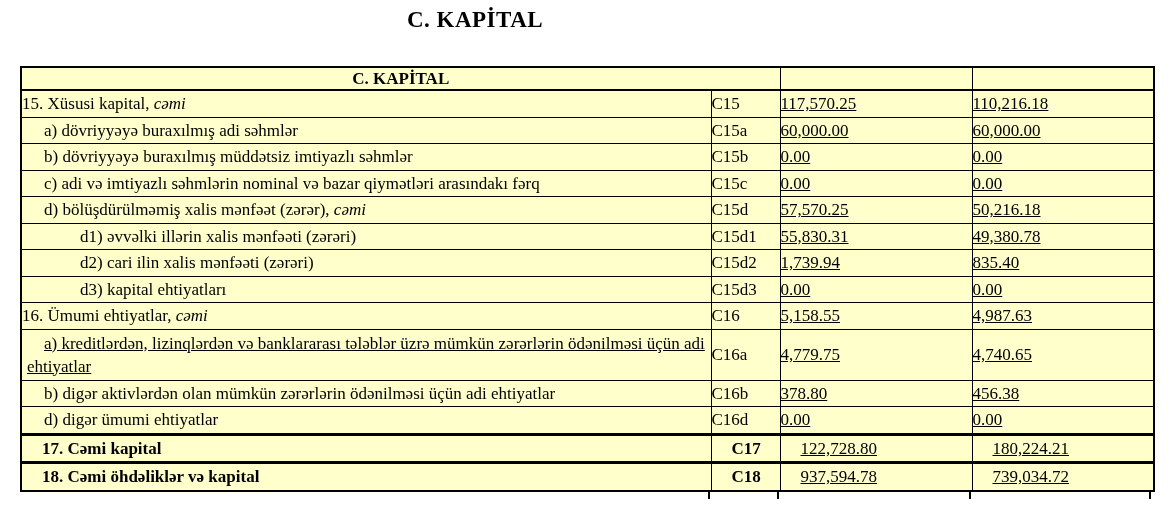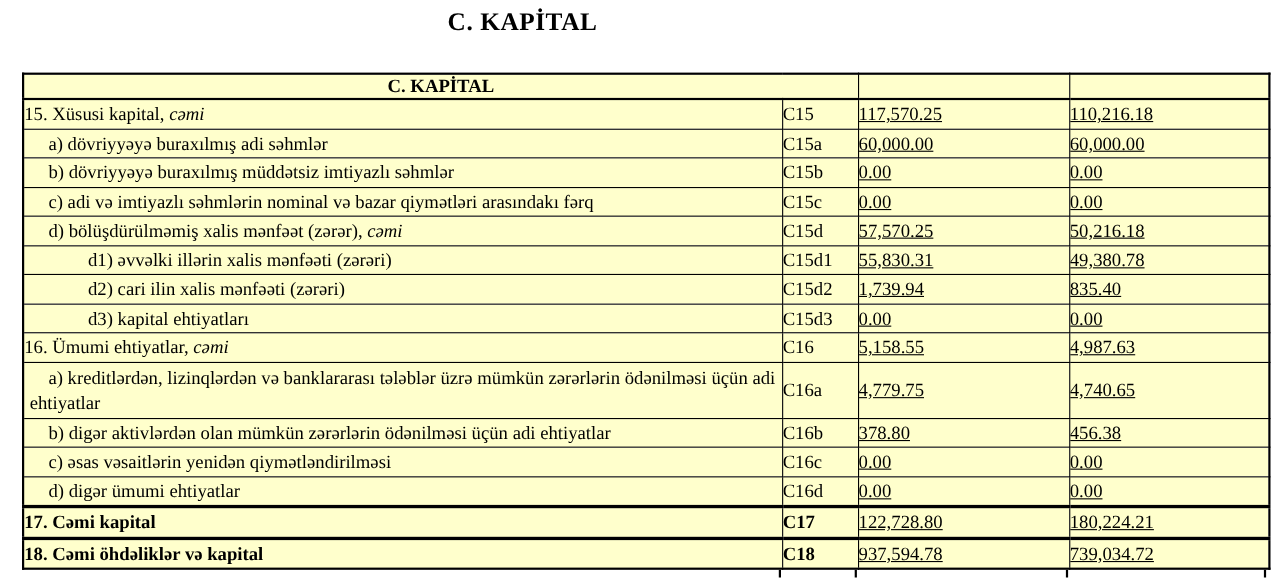--- a/index.html
+++ b/index.html
@@ -61,26 +61,27 @@
     padding-right: 4px;
   }
   tr.ind1 td.label { padding-left: 22px; margin-top: 28px; }
   tr.ind2 td.label { padding-left: 58px; margin-top: 29px; }
   tr.wrap2 td.label {
     padding-left: 5px;
     text-indent: 17px;
     white-space: normal;
     line-height: 23px;
     height: 50px;
+    text-decoration: underline;
   }
   td.code { text-align: left; }
   td.num  { text-align: left; padding-right: 5px; text-decoration: underline; }
   tr.bold-row td.label,
   tr.bold-row td.code { font-weight: bold; }
-  tr.thick-top td { border-top: 3px solid #000; }
+  tr.thick-top td { border-top: 3px solid #000; padding-left: 20px; }
   .stubs {
     position: relative;
     height: 7px;
     width: 1133px;
   }
   .stubs i {
     position: absolute;
     top: 0;
     width: 2px;
     height: 7px;
@@ -181,26 +182,20 @@
         <td class="num">4,740.65</td>
       </tr>
 
       <tr class="ind1">
         <td class="label"><span>b) digər aktivlərdən olan mümkün zərərlərin ödənilməsi üçün adi ehtiyatlar</span><i></i></td>
         <td class="code">C16b</td>
         <td class="num">378.80</td>
         <td class="num">456.38</td>
       </tr>
 
-      <tr class="ind1">
-        <td class="label"><span>c) əsas vəsaitlərin yenidən qiymətləndirilməsi</span><i></i></td>
-        <td class="code">C16c</td>
-        <td class="num">0.00</td>
-        <td class="num">0.00</td>
-      </tr>
 
       <tr class="ind1">
         <td class="label"><span>d) digər ümumi ehtiyatlar</span><i></i></td>
         <td class="code">C16d</td>
         <td class="num">0.00</td>
         <td class="num">0.00</td>
       </tr>
 
       <tr class="bold-row thick-top">
         <td class="label"><span>17. Cəmi kapital</span><i></i></td>

